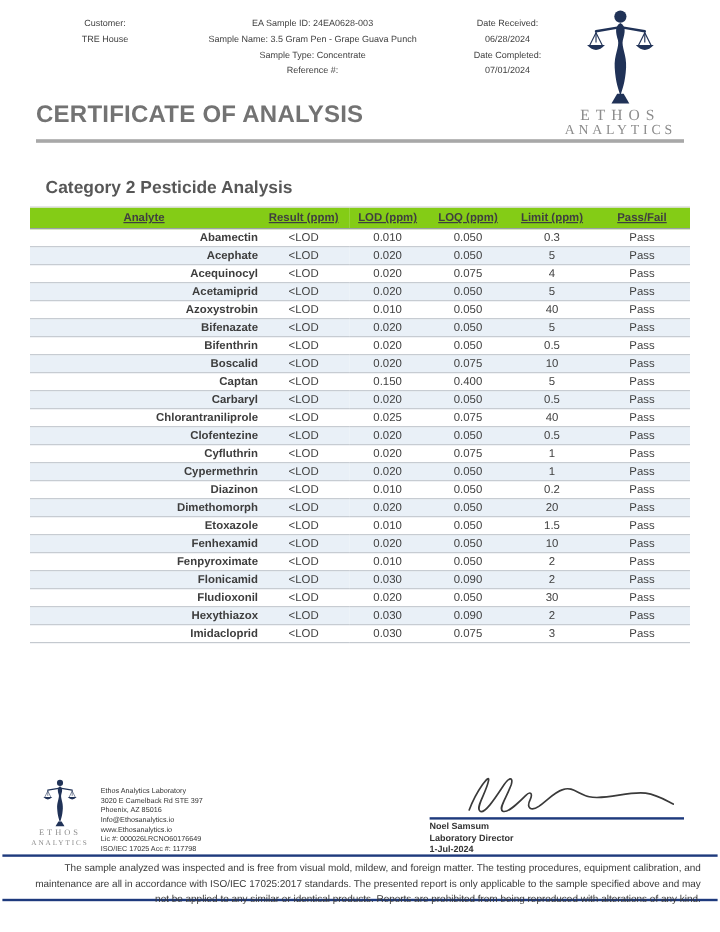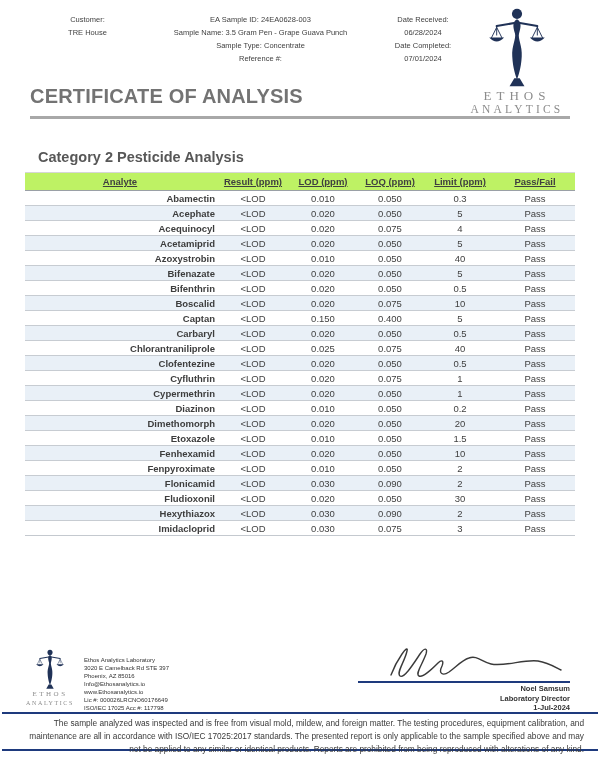--- a/index.html
+++ b/index.html
@@ -19,35 +19,35 @@
   .logo-word-1 { font-family:"Liberation Serif", serif; font-size:13px; letter-spacing:5px; color:#8c8c8c; line-height:14px; }
   .logo-word-2 { font-family:"Liberation Serif", serif; font-size:11.5px; letter-spacing:3.2px; color:#8c8c8c; line-height:13px; }
 
   .coa-title { left:30px; top:85px; font-size:20px; font-weight:bold; color:#737373; letter-spacing:0.2px; }
   .title-rule { left:30px; top:116px; width:540px; height:3px; background:#a8a8a8; }
 
   .section-title { left:30px; top:149px; font-size:14.5px; font-weight:bold; color:#575757;margin-left:8px; }
 
   
   .coa-table { left:25px; top:172px; width:550px; border-collapse:collapse; table-layout:fixed; font-size:9.5px; color:#3f3f3f; border-bottom:1px solid #c4c9cf; }
-  .coa-table th { font-weight:bold; text-decoration:underline; background:#bef264; height:18px; border-top:1px solid #d6d6d6; border-bottom:1.5px solid #9aa0a6; text-align:center; }
+  .coa-table th { font-weight:bold; text-decoration:underline; background:#84cc16; height:18px; border-top:1px solid #d6d6d6; border-bottom:1.5px solid #9aa0a6; text-align:center; }
   .coa-table td { height:15px; text-align:center; border-top:1px solid #c7ccd2; }
   .coa-table td:first-child { text-align:right; padding-left:6px; font-weight:bold; color:#3d3d3d; }
   .coa-table tbody tr:nth-child(even) { background:#e9f0f7; }
 
   
   .footer-logo { left:22px; top:648px; width:56px; text-align:center; }
   .footer-logo svg { width:42px; height:42px; display:block; margin:0 auto; }
   .footer-logo .fl1 { font-family:"Liberation Serif", serif; font-size:7px; letter-spacing:2.5px; color:#8c8c8c; line-height:9px; }
   .footer-logo .fl2 { font-family:"Liberation Serif", serif; font-size:6px; letter-spacing:1.6px; color:#8c8c8c; line-height:8px; }
   .lab-lines { left:84px; top:656px; font-size:6px; line-height:8px; color:#333333; }
 
   .sig-svg { left:383px; top:639px; width:184px; height:42px; }
   .sig-rule { left:358px; top:681px; width:212px; border-top:2px solid #1e3a7d; }
-  .sig-text { left:358px; top:684px; width:212px; text-align:right; font-size:7.5px; line-height:9.5px; font-weight:bold; color:#333333; }
+  .sig-text { left:358px; top:684px; width:212px; text-align:left; font-size:7.5px; line-height:9.5px; font-weight:bold; color:#333333; }
 
   .disclaimer-box { left:2px; top:712px; width:596px; height:39px; border-top:2px solid #1e3a7d; border-bottom:2.5px solid #1e3a7d; padding:3px 14px; font-size:8.3px; line-height:12.8px; text-align:right; color:#3a3a3a; }
 </style>
 </head>
 <body>
 
 <div class="abs hdr-block customer-block">
   <div>Customer:</div>
   <div>TRE House</div>
 </div>

